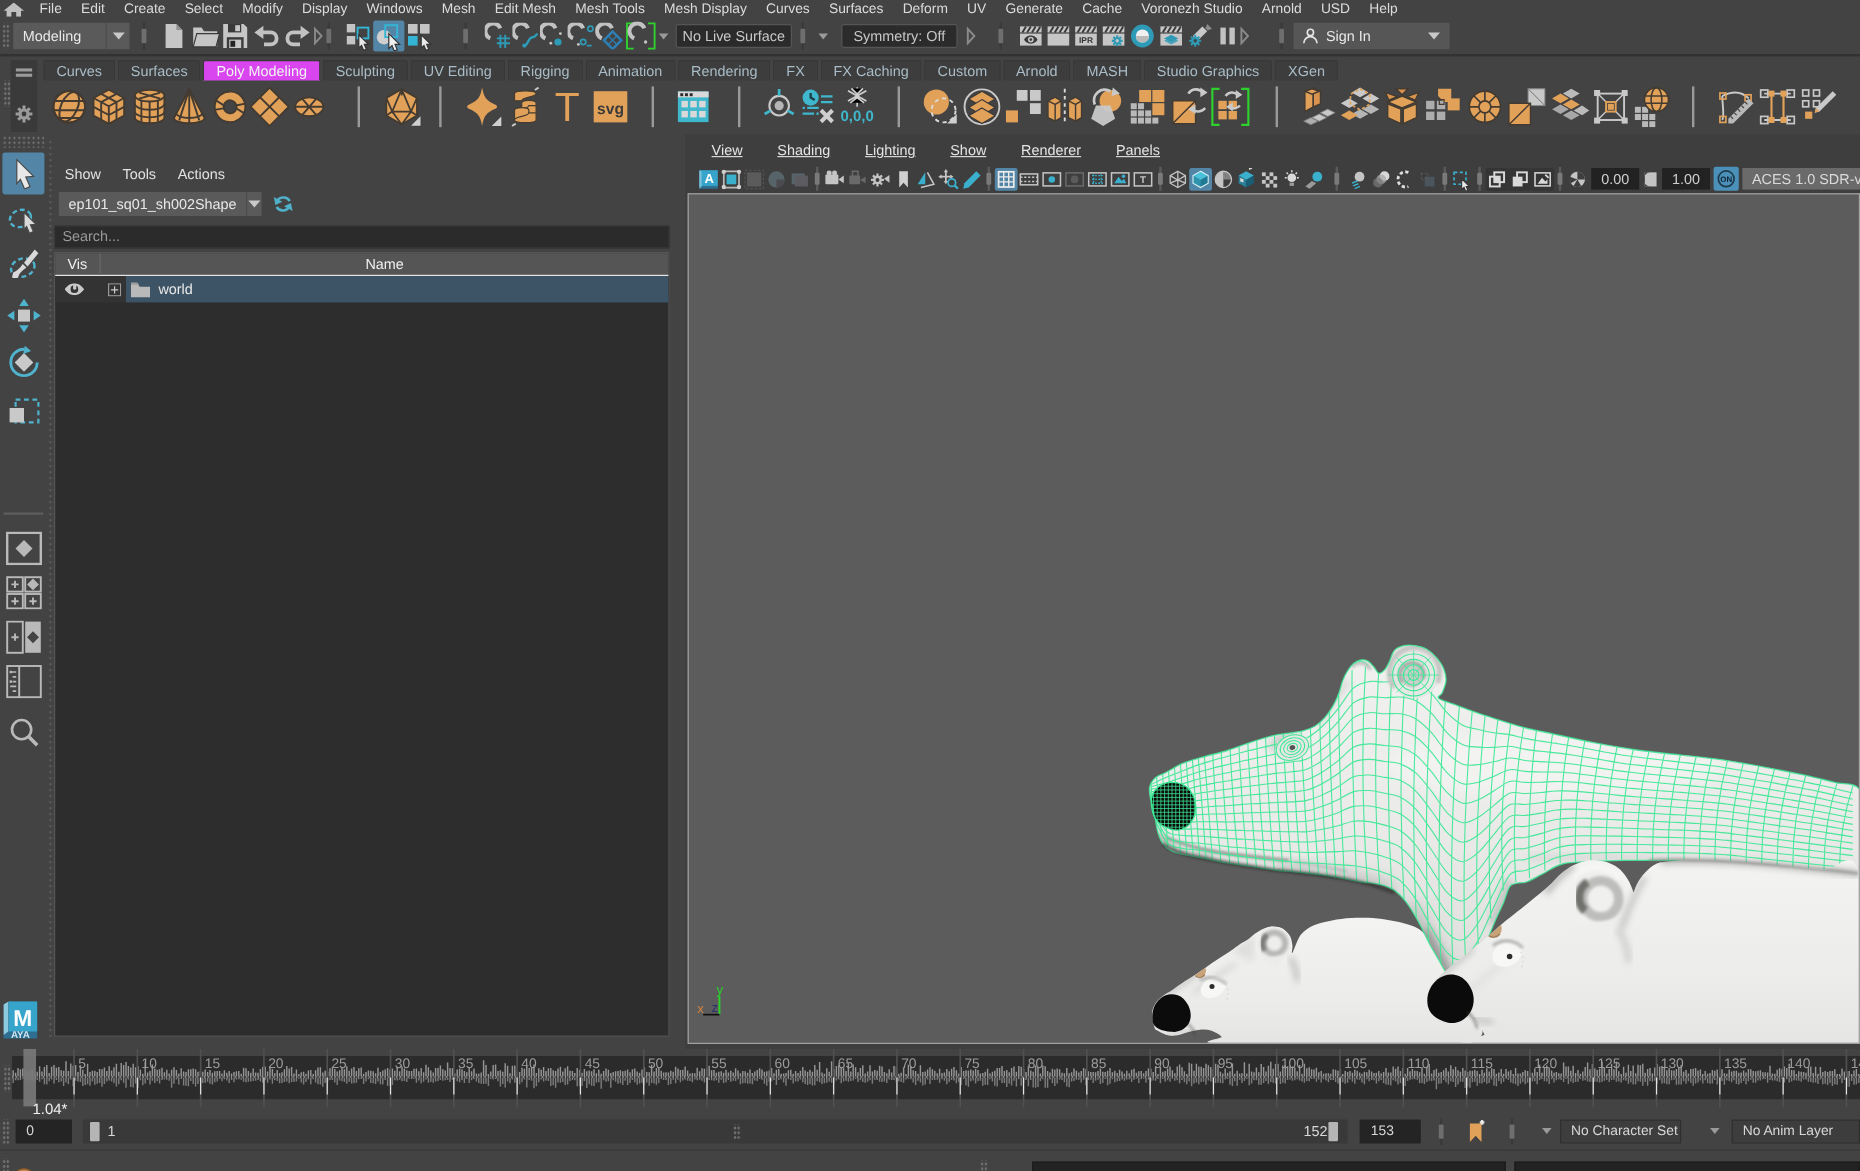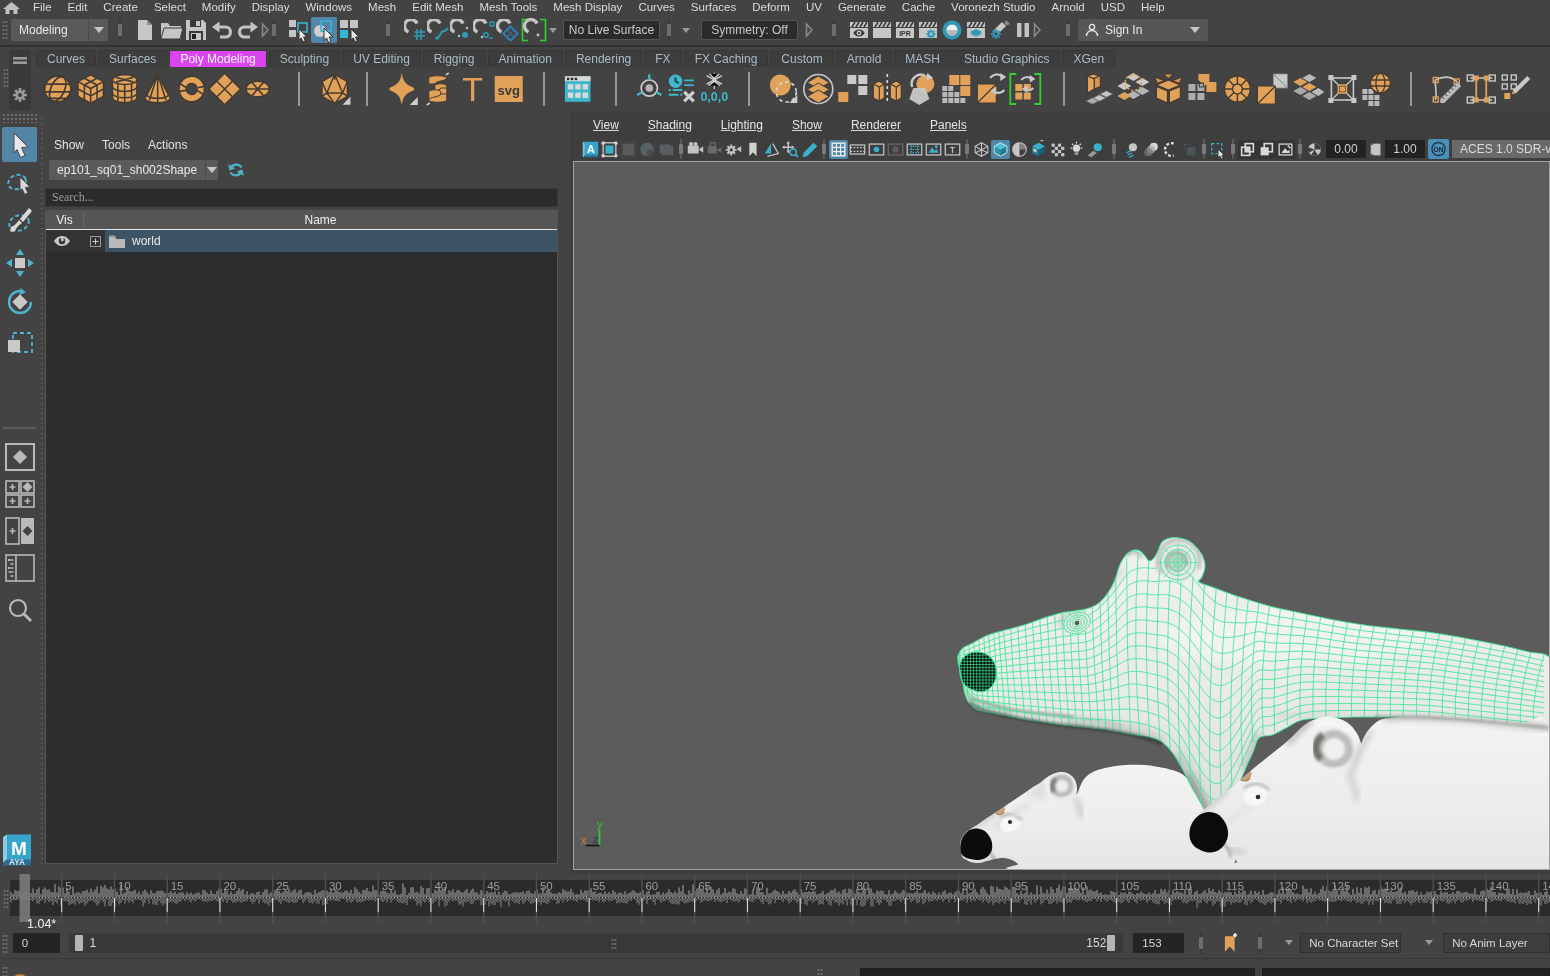--- a/index.html
+++ b/index.html
@@ -50,21 +50,21 @@
 
 #outliner { position:absolute; left:40px; top:112px; width:522px; height:755px; }
 #outliner .tabrow { position:absolute; left:0; top:3px; width:100%; height:21px; display:flex; align-items:center; }
 #outliner .paneltab { background:#3c3c3c; border:1px solid #363636; padding:2px 8px 3px 8px; margin-left:11px;
   font-size:12px; color:#d8d8d8; border-radius:2px 2px 0 0; }
 #outliner .paneltitle { margin-left:8px; font-size:11.5px; color:#e6e6e6; white-space:nowrap; overflow:hidden; max-width:440px; }
 #outliner .menurow { position:absolute; left:5px; top:24px; display:flex; }
 #outliner .pmenu { padding:2px 9px; font-size:12px; color:#e2e2e2; }
 #outliner .ctlrow { position:absolute; left:9px; top:48px; display:flex; align-items:center; }
 #outliner .search { position:absolute; left:5px; top:76px; width:513px; height:19px; background:#2b2b2b;
-  border:1px solid #383838; color:#9a9a9a; font-size:12px; line-height:17px; padding-left:6px;font-family:Liberation Serif, serif; }
+  border:1px solid #383838; color:#9a9a9a; font-size:12px; line-height:17px; padding-left:6px; }
 #outliner .tree { position:absolute; left:5px; top:98px; width:513px; height:654px; background:#2d2d2d;
   border:1px solid #555; }
 #outliner .treehdr { display:flex; height:19px; background:#555555; border-bottom:1px solid #e5e5e5; }
 #outliner .th-vis { width:38px; text-align:center; color:#f0f0f0; font-size:12px; line-height:19px; border-right:1px solid #666; }
 #outliner .th-name { flex:1; text-align:center; color:#f0f0f0; font-size:12px; line-height:19px; }
 #outliner .treerow { display:flex; height:22px; align-items:center; background:#333333; }
 #outliner .row-hl { position:absolute; left:59px; right:0; top:0; bottom:0; background:#3d5466; }
 
 #viewport { position:absolute; left:571px; top:112px; width:979px; height:762px; background:#3e3e3e; }
 #viewport .vp-menus { position:absolute; left:7.5px; top:3px; display:flex;text-decoration:underline; }

